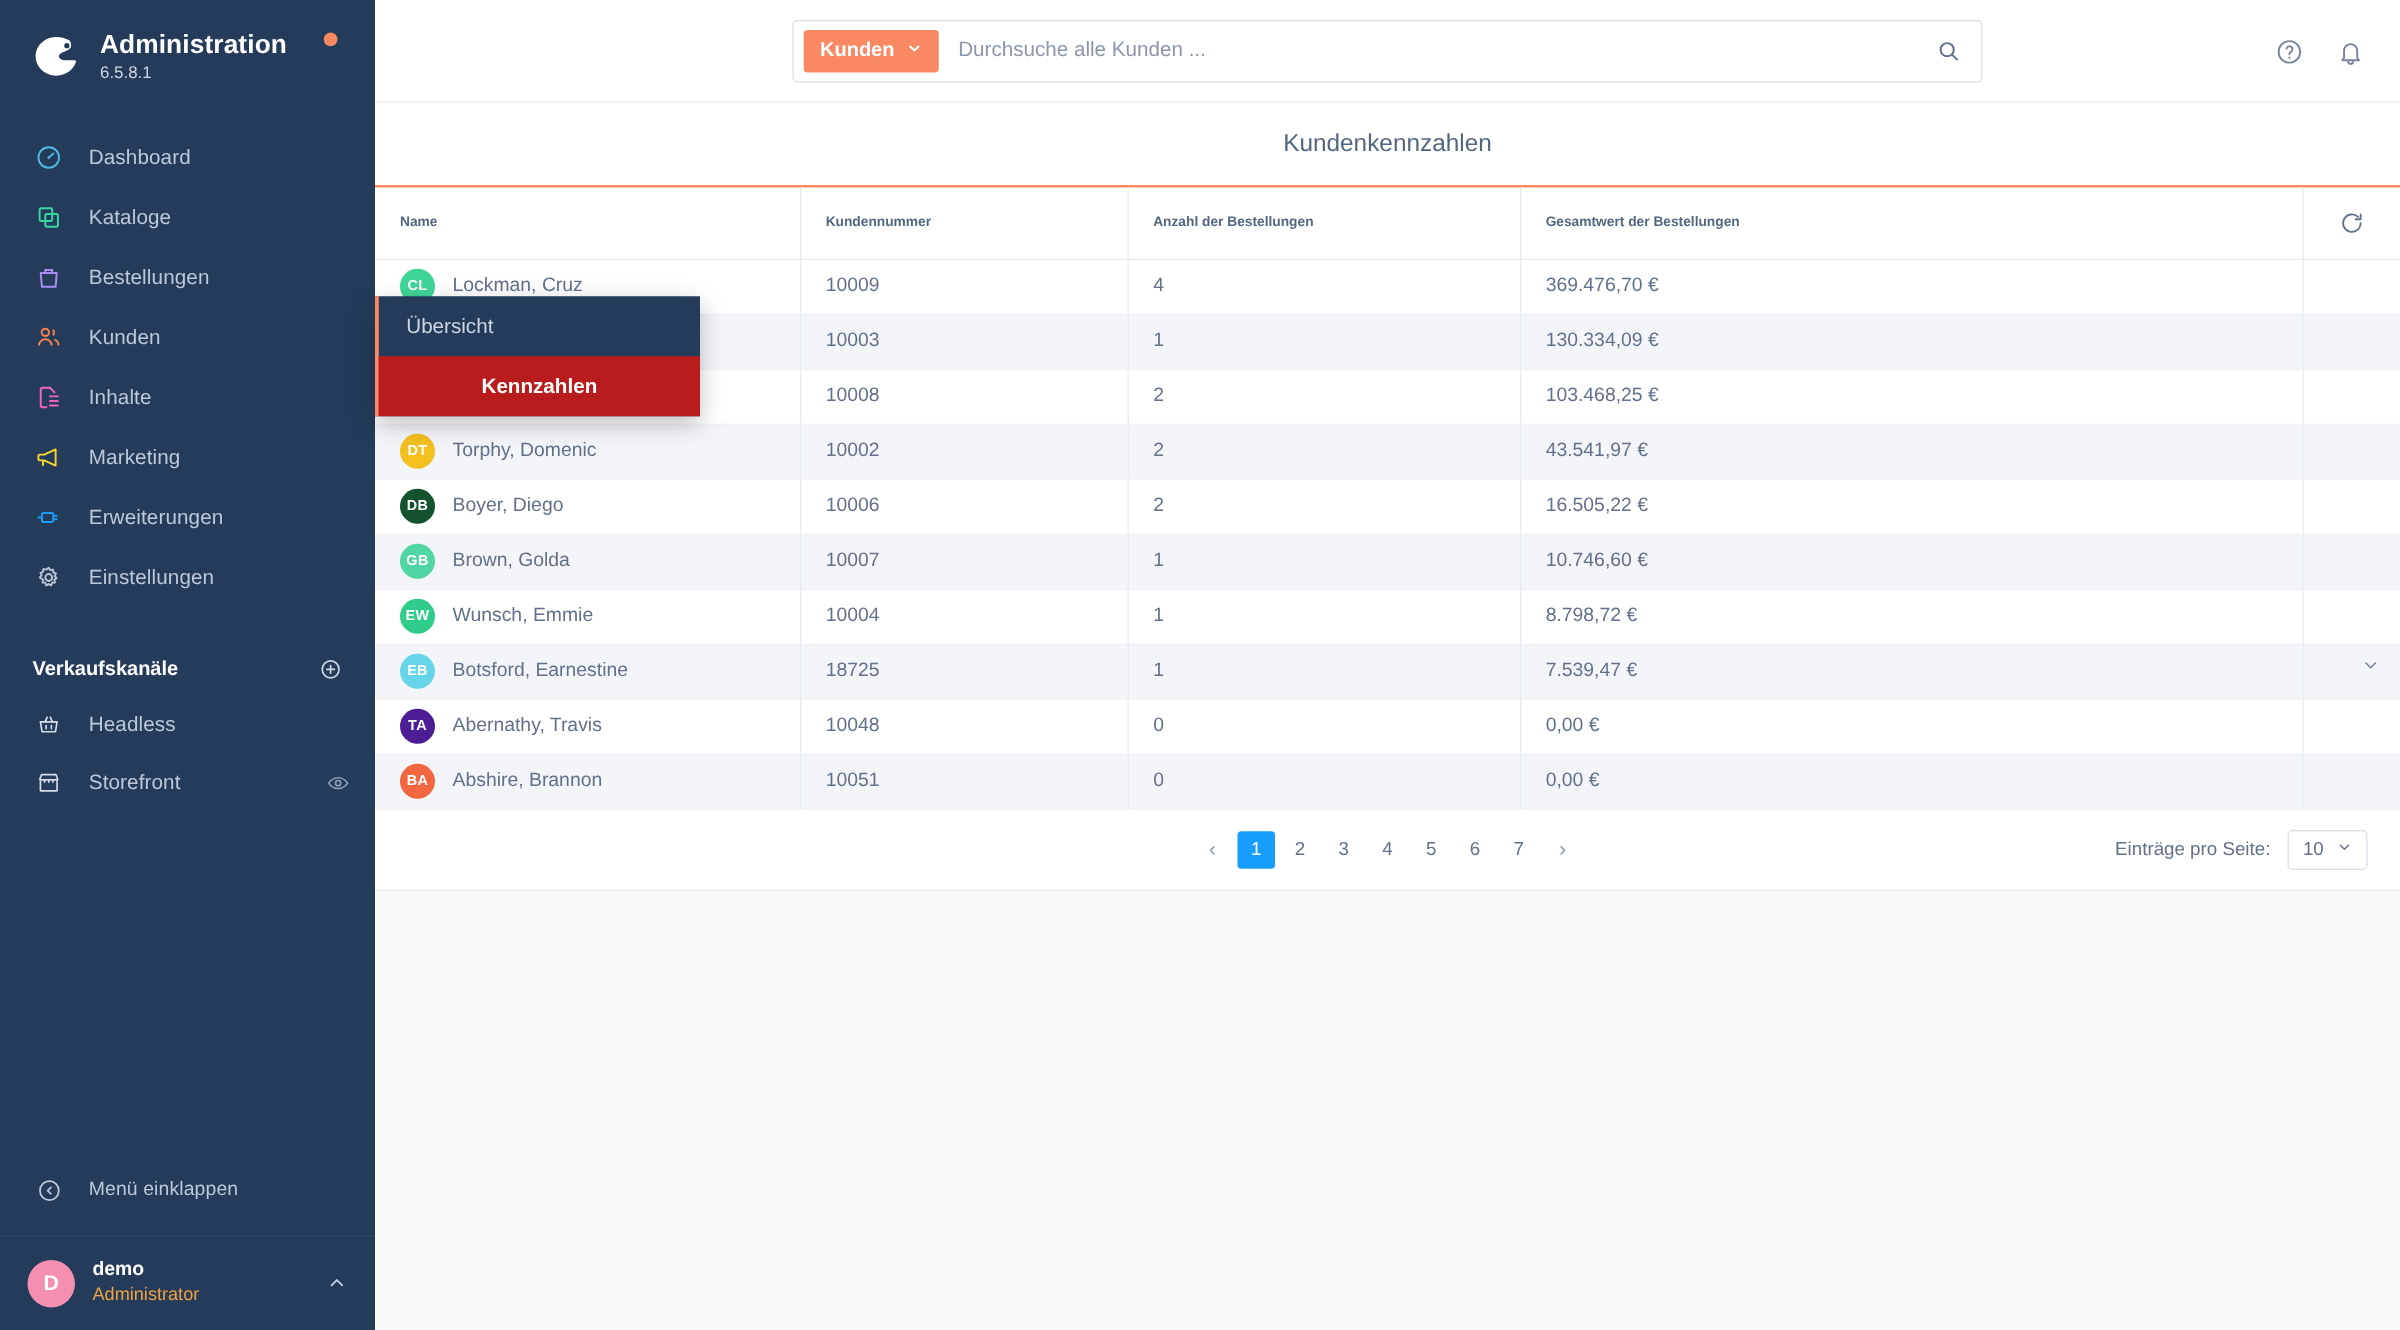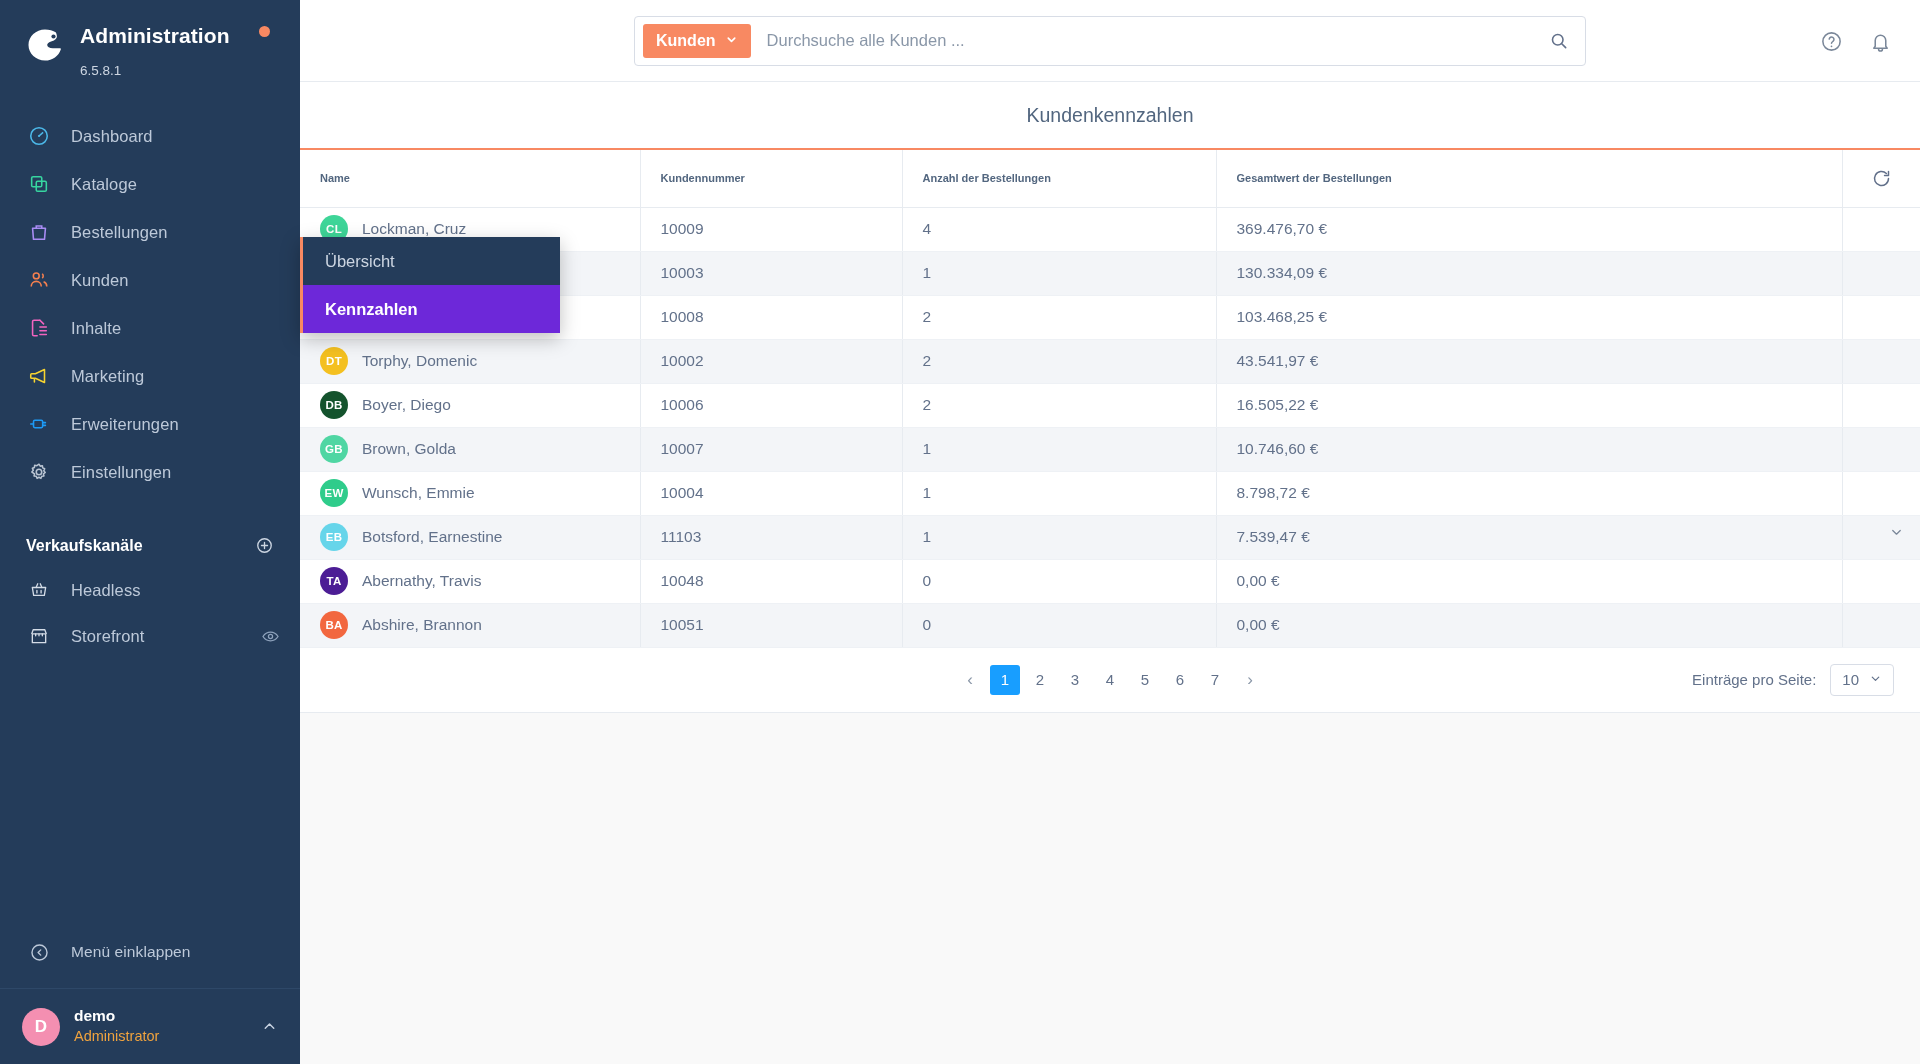--- a/index.html
+++ b/index.html
@@ -16,21 +16,21 @@
   .sidebar {
     width: 300px; min-width: 300px; height: 1064px;
     background: #243c5a;
     display: flex; flex-direction: column;
     position: relative; z-index: 30;
   }
   .sb-head { display: flex; align-items: flex-start; padding: 20px 22px 0 22px; position: relative; }
   .sb-logo { width: 46px; height: 46px; flex: 0 0 46px; margin-top: 2px; }
   .sb-titles { margin-left: 12px; padding-top: 4px; }
   .sb-title { color: #fff; font-size: 21px; font-weight: bold; line-height: 1.1; letter-spacing: .1px; }
-  .sb-version { color: #cdd6e2; font-size: 13.5px; margin-top: 16px; }
+  .sb-version { color: #cdd6e2; font-size: 13.5px; margin-top: 3px; }
   .sb-dot {
     width: 11px; height: 11px; border-radius: 50%;
     background: #f88962; position: absolute; right: 30px; top: 26px;
   }
 
   .sb-nav { margin-top: 34px; }
   .sb-item {
     display: flex; align-items: center; height: 48px;
     padding: 0 20px 0 26px; cursor: pointer; position: relative;
   }
@@ -76,21 +76,21 @@
   .flyout {
     position: absolute; left: 300px; top: 237px;
     width: 260px; background: #243c5a;
     border-left: 3px solid #f88962; z-index: 60;
     box-shadow: 0 6px 18px rgba(0,0,0,.25);
   }
   .fly-item {
     height: 48px; display: flex; align-items: center;
     padding: 0 22px; color: #cdd6e2; font-size: 16.5px; cursor: pointer;
   }
-  .fly-item.active { background: #6d28d9; color: #fff; font-weight: bold; }
+  .fly-item.active { background: #b91c1c; color: #fff; font-weight: bold; justify-content: center; }
 
   
   .main { flex: 1 1 auto; height: 1064px; display: flex; flex-direction: column; background: #f9f9f9; }
 
   .topbar {
     height: 82px; min-height: 82px; background: #fff;
     border-bottom: 1px solid #e7ebf0;
     display: flex; align-items: center; position: relative;
   }
   .search-wrap {
@@ -527,21 +527,21 @@
               <td>8.798,72 €</td>
               <td class="last"></td>
             </tr>
             <tr>
               <td>
                   <span class="cell-name">
                     <span class="av" style="background:#66d5ea">EB</span>
                     <span>Botsford, Earnestine</span>
                   </span>
                 </td>
-              <td>11103</td>
+              <td>18725</td>
               <td>1</td>
               <td>7.539,47 €</td>
               <td class="last"></td>
             </tr>
             <tr>
               <td>
                   <span class="cell-name">
                     <span class="av" style="background:#4c1d95">TA</span>
                     <span>Abernathy, Travis</span>
                   </span>

